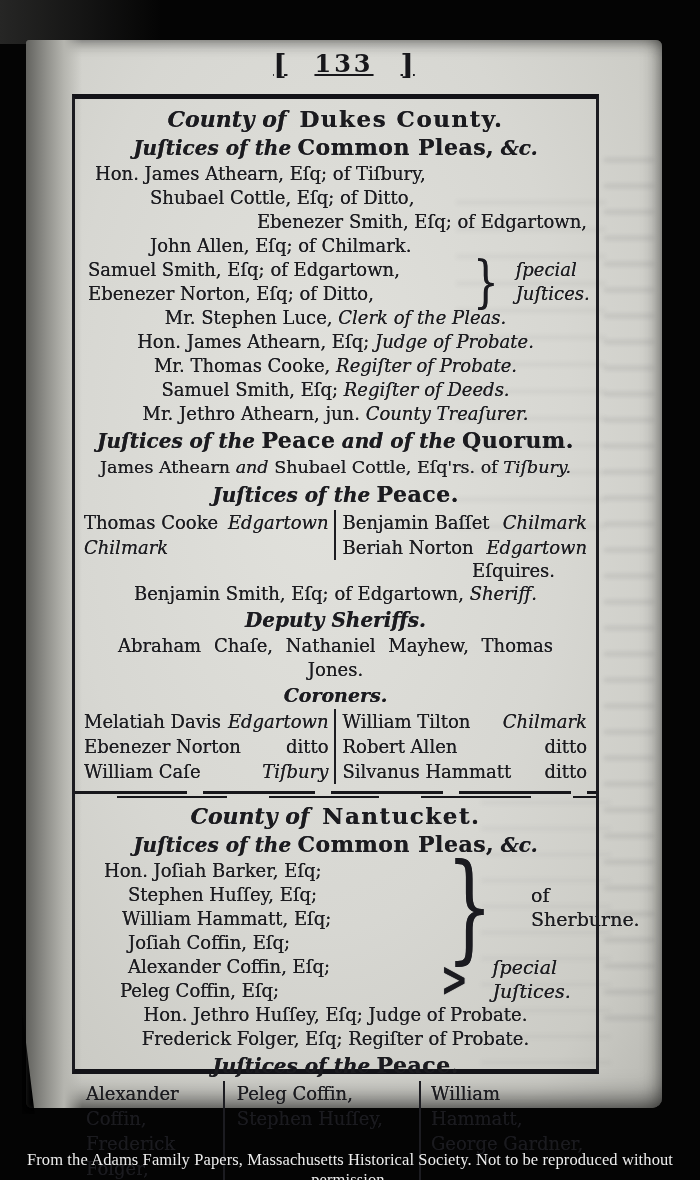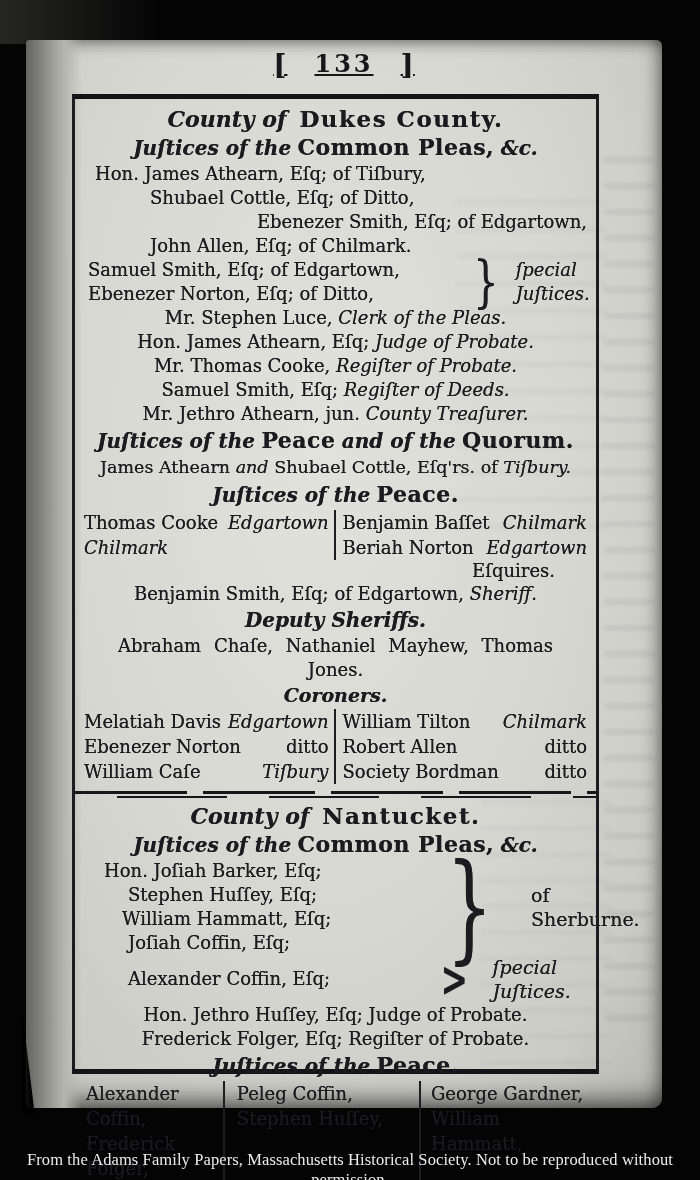--- a/index.html
+++ b/index.html
@@ -229,21 +229,21 @@
         <div class="col right">
           <div class="trow">
             <span>William Tilton</span>
             <span class="it">Chilmark</span>
           </div>
           <div class="trow">
             <span>Robert Allen</span>
             <span>ditto</span>
           </div>
           <div class="trow">
-            <span>Society Bordman</span>
+            <span>Silvanus Hammatt</span>
             <span>ditto</span>
           </div>
         </div>
       </div>
     </div>
 
     <div class="county-divider">
       <div class="cd1"></div>
       <div class="cd2"></div>
     </div>
@@ -266,20 +266,21 @@
           <div class="ln">William Hammatt, Eſq;</div>
           <div class="ln">Joſiah Coffin, Eſq;</div>
         </div>
         <div class="big-brace">}</div>
         <div class="br-label">of Sherburne.</div>
       </div>
 
       <div class="brace-row">
         <div class="br-names g2">
           <div class="ln">Alexander Coffin, Eſq;</div>
+          <div class="ln">Peleg Coffin, Eſq;</div>
         </div>
         <div class="mid-brace">&gt;</div>
         <div class="br-label it">ſpecial Juſtices.</div>
       </div>
 
       <div class="off">
         <span>Hon. Jethro Huſſey, Eſq;</span>
         <span>Judge of Probate.</span>
       </div>
       <div class="off">
@@ -295,22 +296,22 @@
       <div class="three-col">
         <div class="tc tc1">
           <div class="ln">Alexander Coffin,</div>
           <div class="ln">Frederick Folger,</div>
         </div>
         <div class="tc tc2">
           <div class="ln">Peleg Coffin,</div>
           <div class="ln">Stephen Huſſey,</div>
         </div>
         <div class="tc tc3">
+          <div class="ln">William Hammatt,</div>
           <div class="ln">George Gardner,</div>
-          <div class="ln">William Hammatt,</div>
         </div>
       </div>
 
     </div>
   </div>
 
   <div class="wedge"></div>
 </div>
 
 <div class="caption">From the Adams Family Papers, Massachusetts Historical Society. Not to be reproduced without permission.</div>

